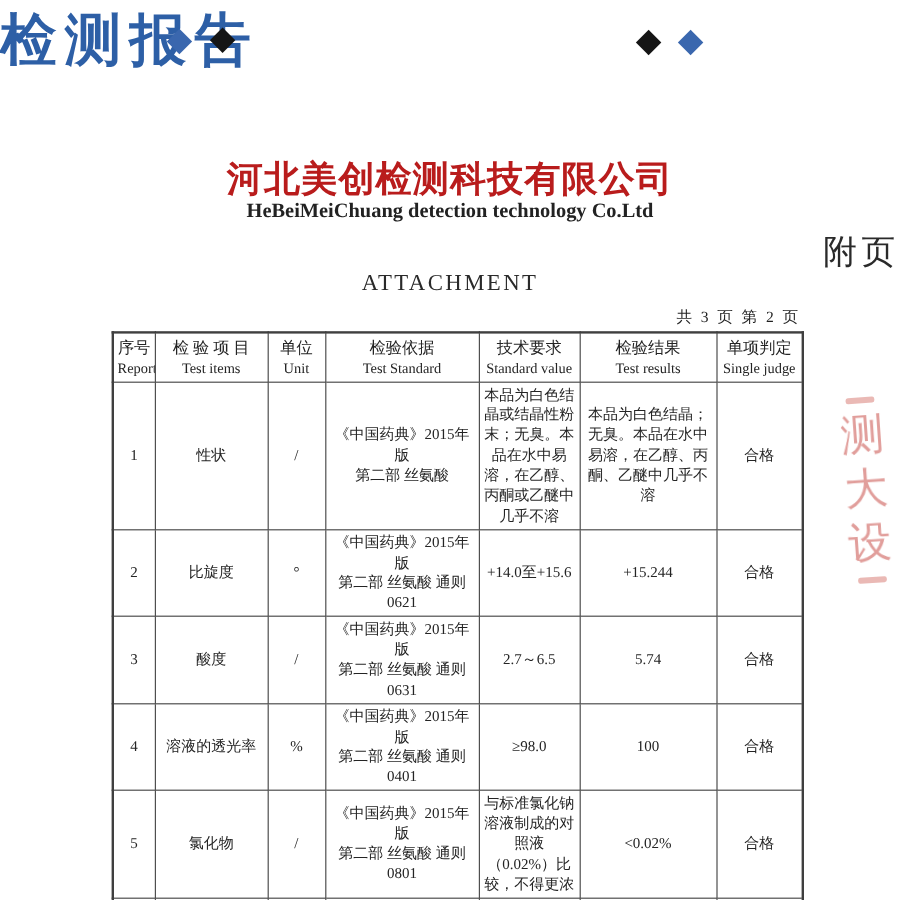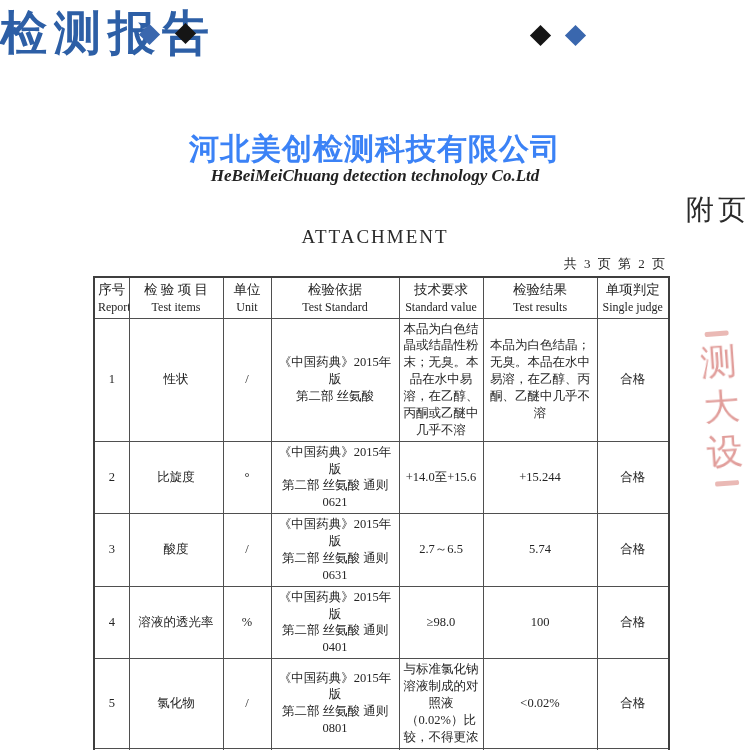--- a/index.html
+++ b/index.html
@@ -27,25 +27,25 @@
   .d-black{background:#151515;}
   .sub-title{
     position:absolute;top:71px;left:0;width:100%;
     text-align:center;
     font-family:"Liberation Sans", sans-serif;
     font-size:21px;color:#3d3d3d;letter-spacing:1px;
   }
   
   .company-cn{
     position:absolute;top:129px;left:0;width:100%;text-align:center;
-    font-size:30px;font-weight:bold;color:#3b82f6;letter-spacing:1px;
+    font-size:30px;font-weight:bold;color:#b91c1c;letter-spacing:1px;
   }
   .company-en{
     position:absolute;top:166px;left:0;width:100%;text-align:center;
-    font-size:17px;font-weight:bold;color:#222;font-style:italic;
+    font-size:17px;font-weight:bold;color:#222;
   }
   .attach-cn{
     position:absolute;top:191px;left:0;width:100%;text-align:right;
     font-size:28px;color:#2a2a2a;letter-spacing:4px;
   }
   .attach-en{
     position:absolute;top:226px;left:0;width:100%;text-align:center;
     font-size:19px;color:#2a2a2a;letter-spacing:2px;
   }
   

